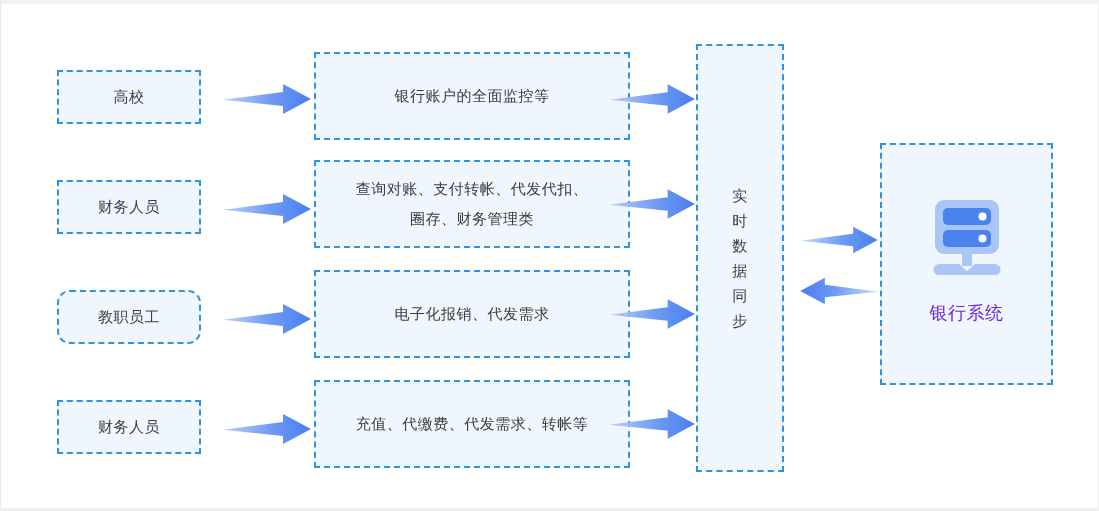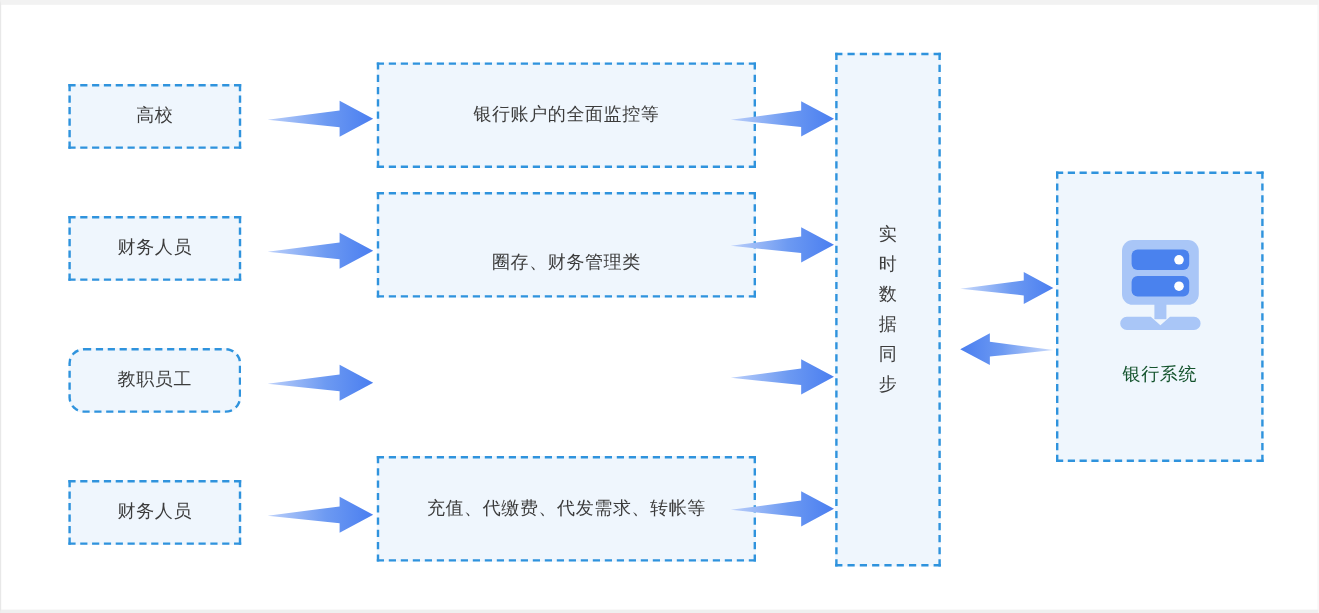--- a/index.html
+++ b/index.html
@@ -69,21 +69,21 @@
   #bank-box {
     left: 879px;
     top: 139px;
     width: 173px;
     height: 242px;
     flex-direction: column;
     align-items: center;
     justify-content: center;
   }
   #bank-icon { width: 92px; height: 82px; display: block; }
-  #bank-box .label { margin-top: 16px; font-size: 15px; color: #14532d; }
+  #bank-box .label { margin-top: 16px; font-size: 18px; color: #6d28d9; }
 
   
   .arrow {
     position: absolute;
     display: block;
   }
 </style>
 </head>
 <body>
 
@@ -145,25 +145,28 @@
     </defs>
     <path d="M0,17.8 L60,10 L60,2 L88,17 L60,32 L60,24 Z" fill="url(#ag4)"></path>
   </svg>
 
   <div class="dbox svc-box" style="top:48px; height:88px;">
     <span class="label">银行账户的全面监控等</span>
   </div>
 
   <div class="dbox svc-box" style="top:156px; height:88px;">
     <span class="label">
-      <br>
+      <span>查询对账、支付转帐、代发代扣、</span><br>
       <span>圈存、财务管理类</span>
     </span>
   </div>
 
+  <div class="dbox svc-box" style="top:266px; height:88px;">
+    <span class="label">电子化报销、代发需求</span>
+  </div>
 
   <div class="dbox svc-box" style="top:376px; height:88px;font-family:Liberation Serif, serif;">
     <span class="label">充值、代缴费、代发需求、转帐等</span>
   </div>
 
   <svg class="arrow" style="left:608px; top:78px;" width="86" height="34" viewBox="0 0 88 34">
     <defs>
       <linearGradient id="bg1" x1="0" y1="0" x2="1" y2="0">
         <stop offset="0%" stop-color="#bcd0fa"></stop>
           <stop offset="55%" stop-color="#6d9af2"></stop>

